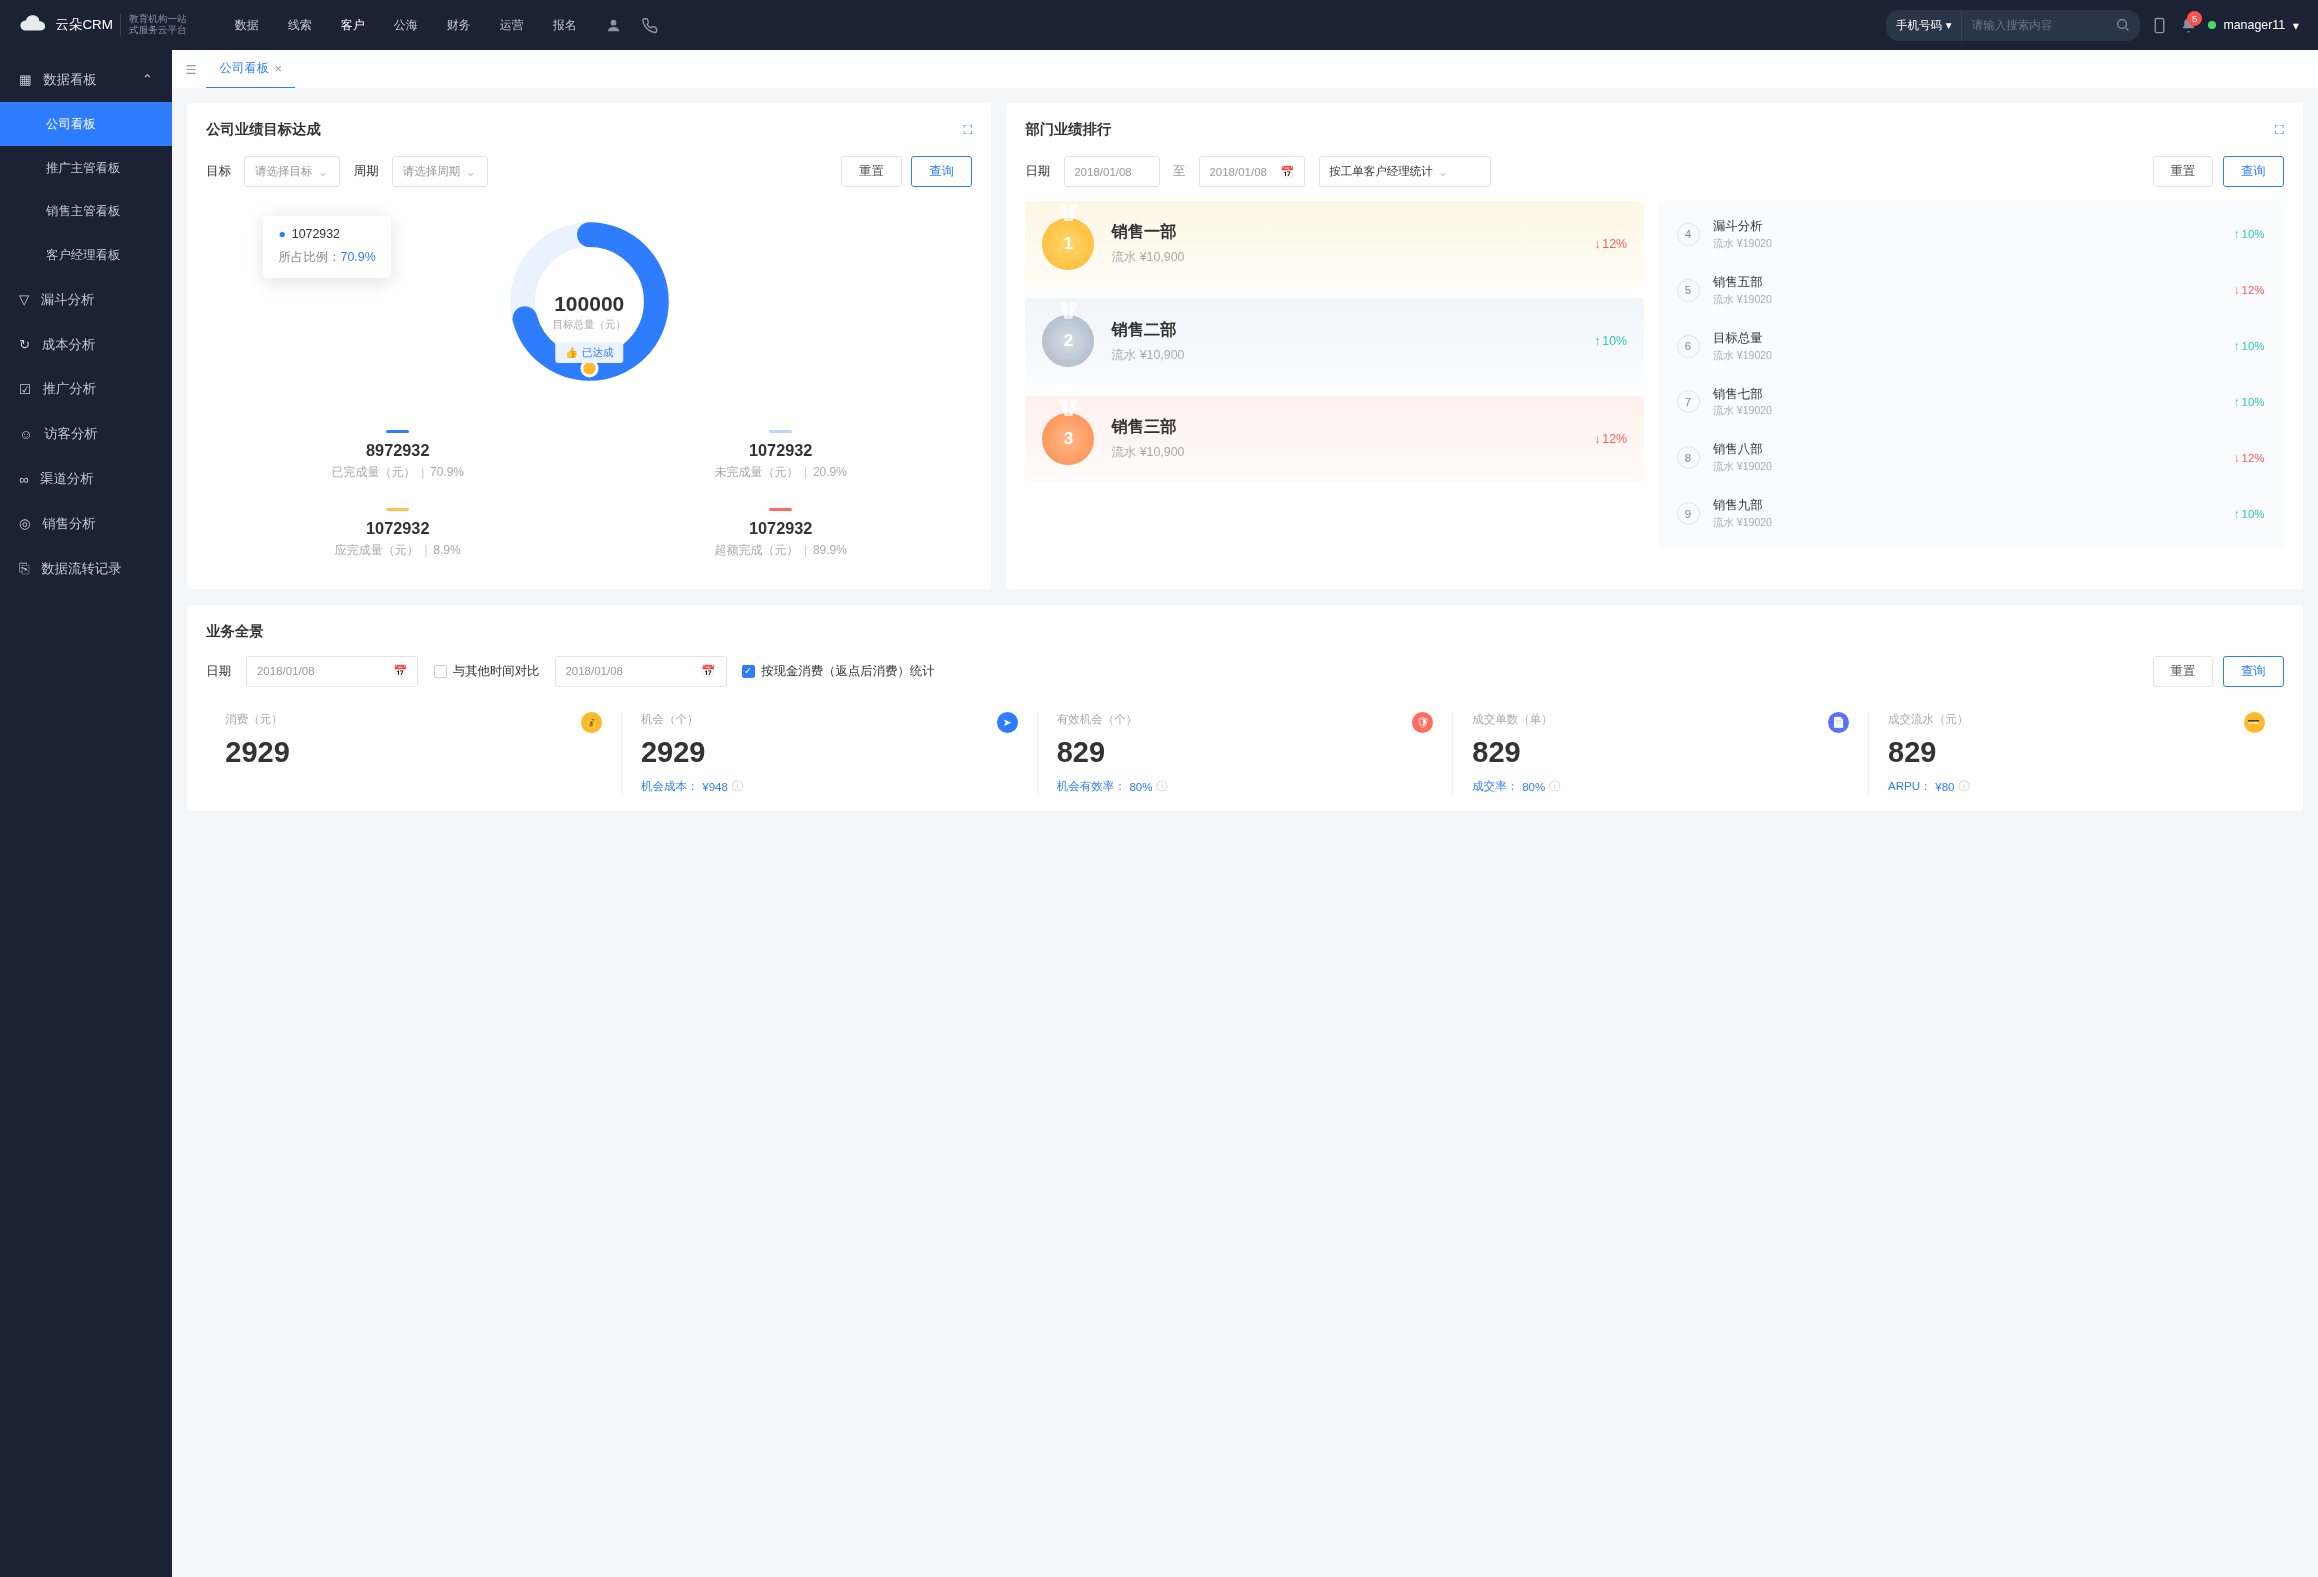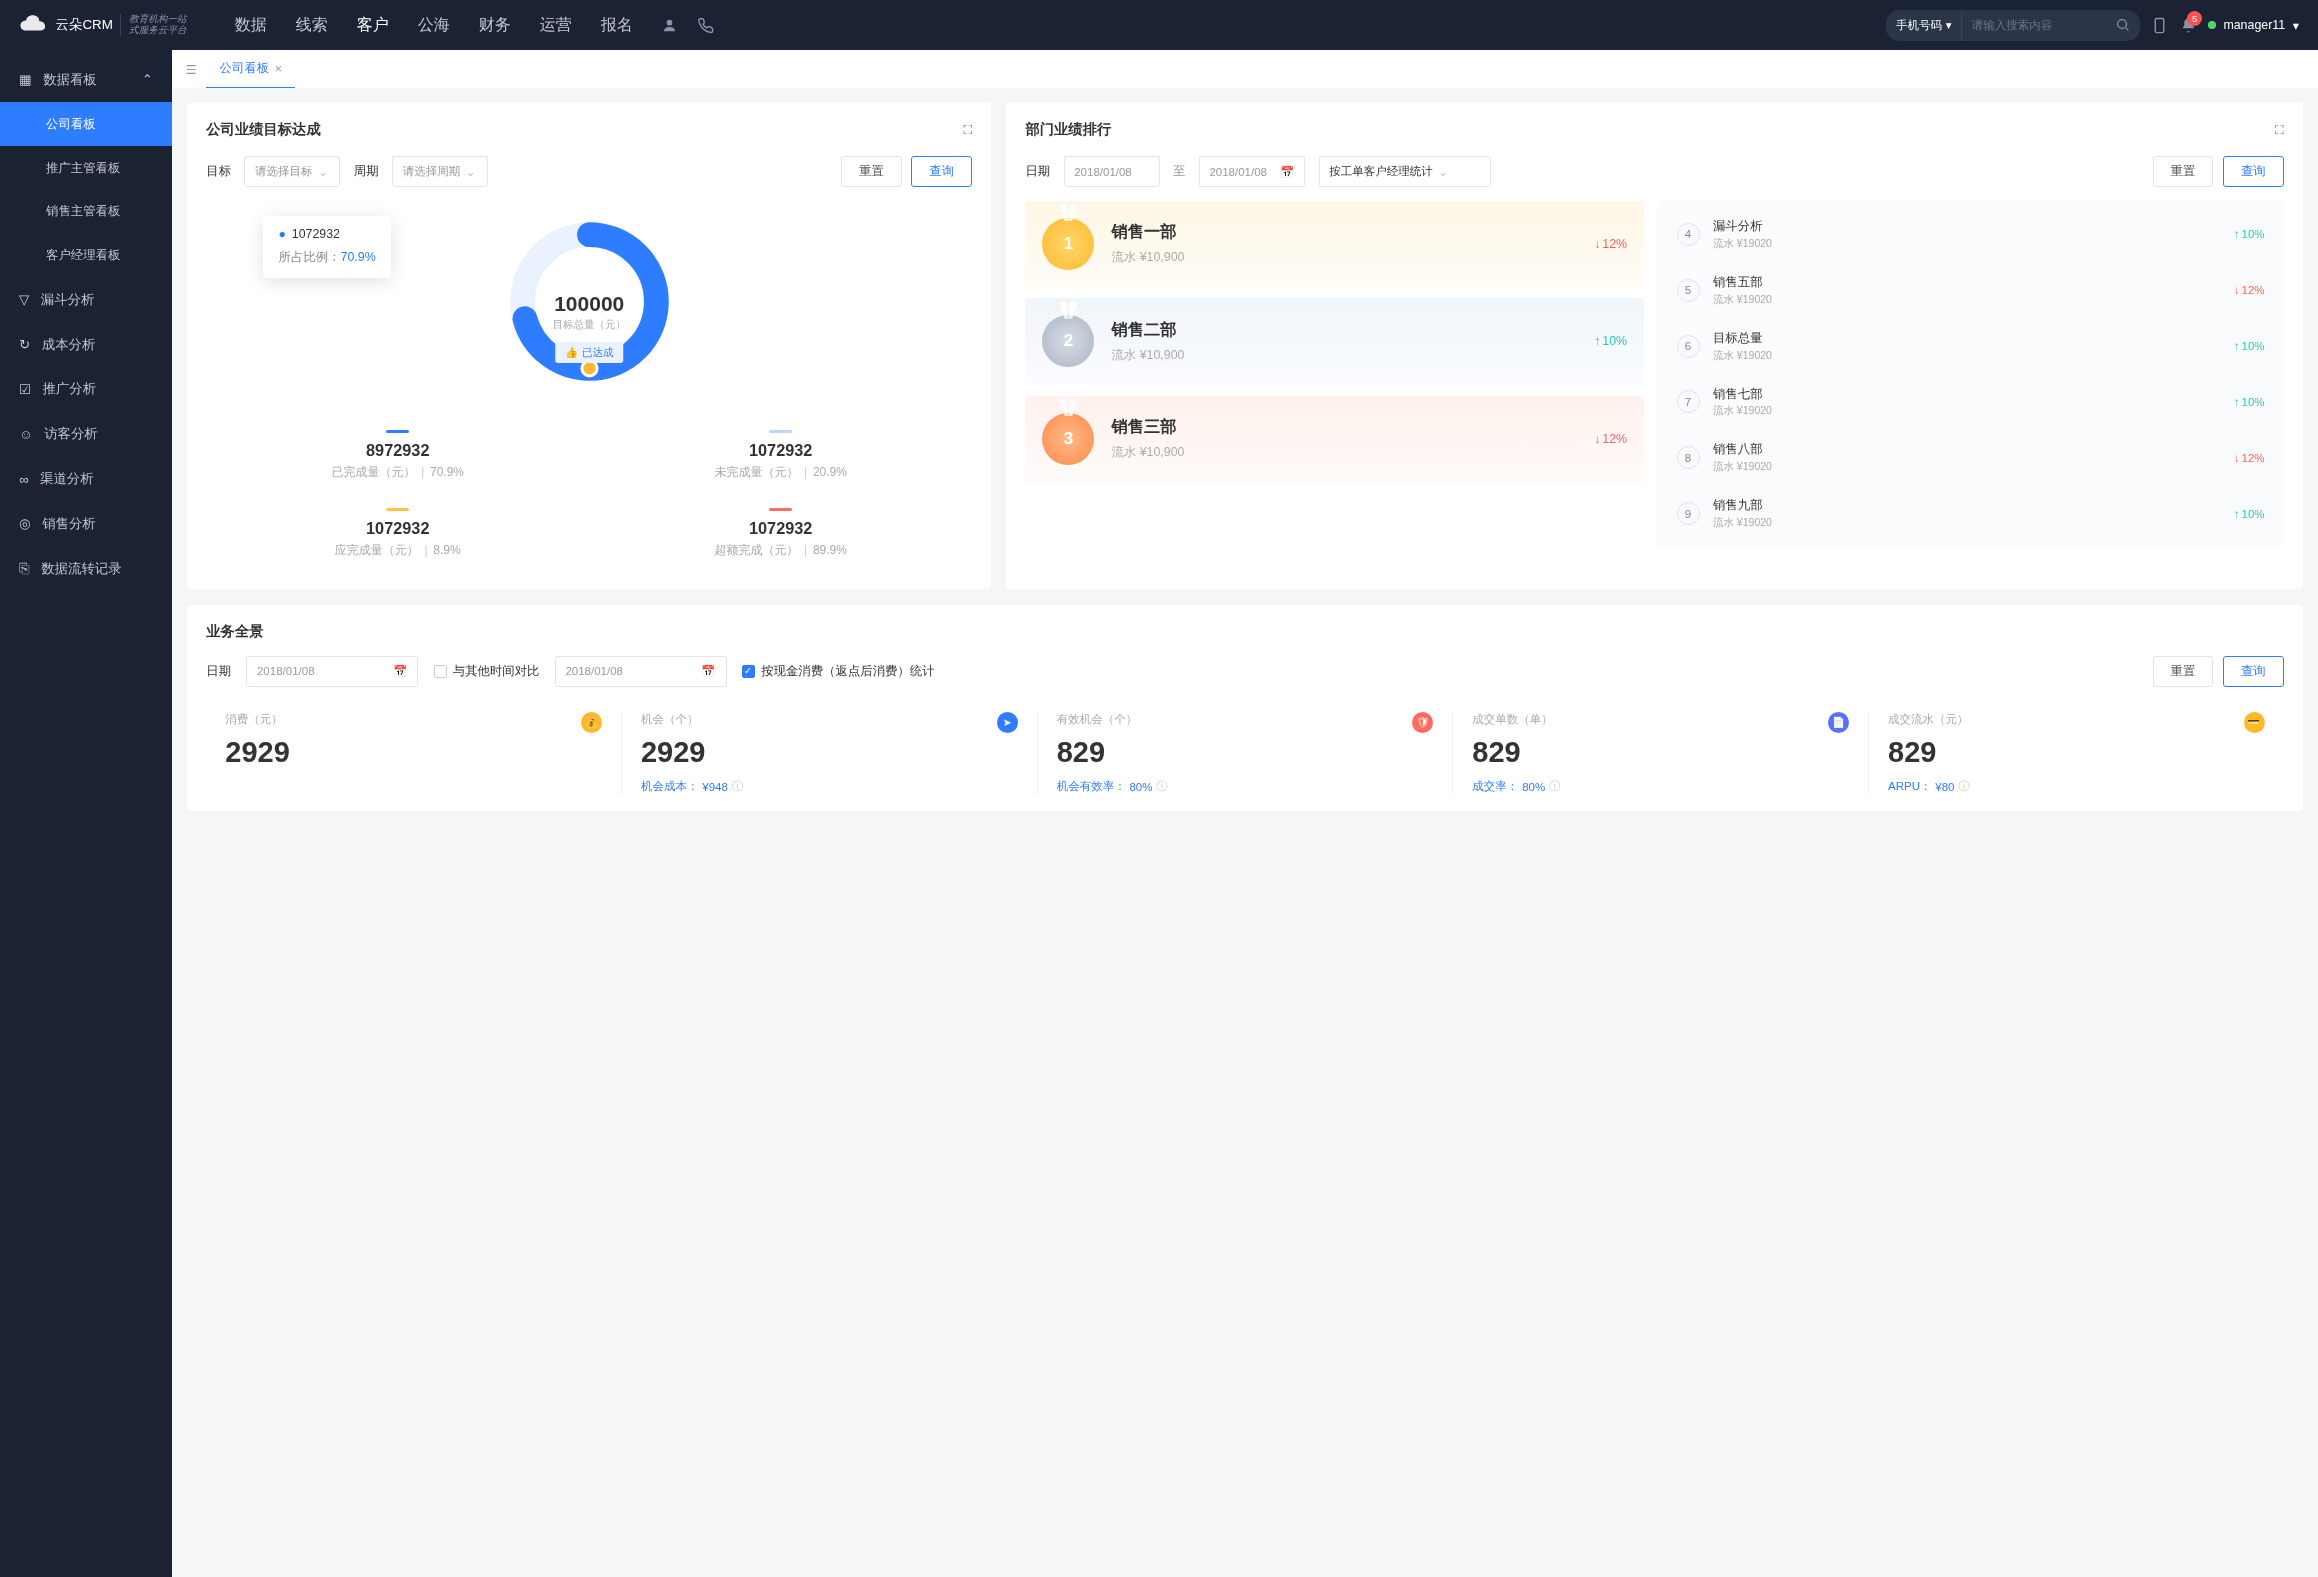--- a/index.html
+++ b/index.html
@@ -1,22 +1,22 @@
 <!DOCTYPE html>
 <html><head>
 <meta charset="utf-8">
 <style>
 * { margin: 0; padding: 0; box-sizing: border-box; font-family: -apple-system, BlinkMacSystemFont, "Segoe UI", "PingFang SC", "Microsoft YaHei", sans-serif; }
 body { background: #f5f6f8; color: #333; font-size: 12.4px; overflow-x: hidden; }
 .topbar { background: #1a2233; height: 50px; display: flex; align-items: center; padding: 0 19px; gap: 19px; color: #fff; }
 .logo { display: flex; align-items: center; gap: 7.6px; font-size: 13.4px; }
 .logo-icon { width: 29px; height: 23px; }
-.logo-sub { font-size: 9.6px; line-height: 1.1; color: #8a92a6; border-left: 1px solid #3a4356; padding-left: 7.6px; font-style: italic; }
+.logo-sub { font-size: 9.6px; line-height: 1.1; color: #8a92a6; border-left: 1px solid #3a4356; padding-left: 7.6px; }
 .topnav { display: flex; gap: 29px; margin-left: 29px; }
-.topnav-item { color: #c0c7d6; font-size: 16px; cursor: pointer; }
+.topnav-item { color: #c0c7d6; font-size: 12px; cursor: pointer; }
 .topnav-item.active { color: #fff; font-weight: 500; }
 .topnav-icons { display: flex; gap: 19px; margin-left: 9.6px; }
 .search-wrap { margin-left: auto; display: flex; align-items: center; gap: 11.5px; }
 .search-box { display: flex; align-items: center; background: #2a3548; border-radius: 13px; height: 31px; overflow: hidden; }
 .search-select { background: transparent; border: none; color: #fff; padding: 0 9.6px; font-size: 11.5px; outline: none; border-right: 1px solid #3a4356; height: 100%; display: flex; align-items: center; gap: 3.8px; cursor: pointer; }
 .search-input { background: transparent; border: none; color: #fff; padding: 0 9.6px; width: 143px; outline: none; font-size: 11.5px; }
 .search-input::placeholder { color: #6b7489; }
 .search-btn { background: transparent; border: none; color: #8a92a6; padding: 0 9.6px; cursor: pointer; height: 100%; }
 .top-icon { color: #8a92a6; cursor: pointer; position: relative; }
 .badge-dot { position: absolute; top: -5.7px; right: -5.7px; background: #ff5050; color: #fff; border-radius: 50%; min-width: 15.3px; height: 15.3px; font-size: 9.6px; display: flex; align-items: center; justify-content: center; }

